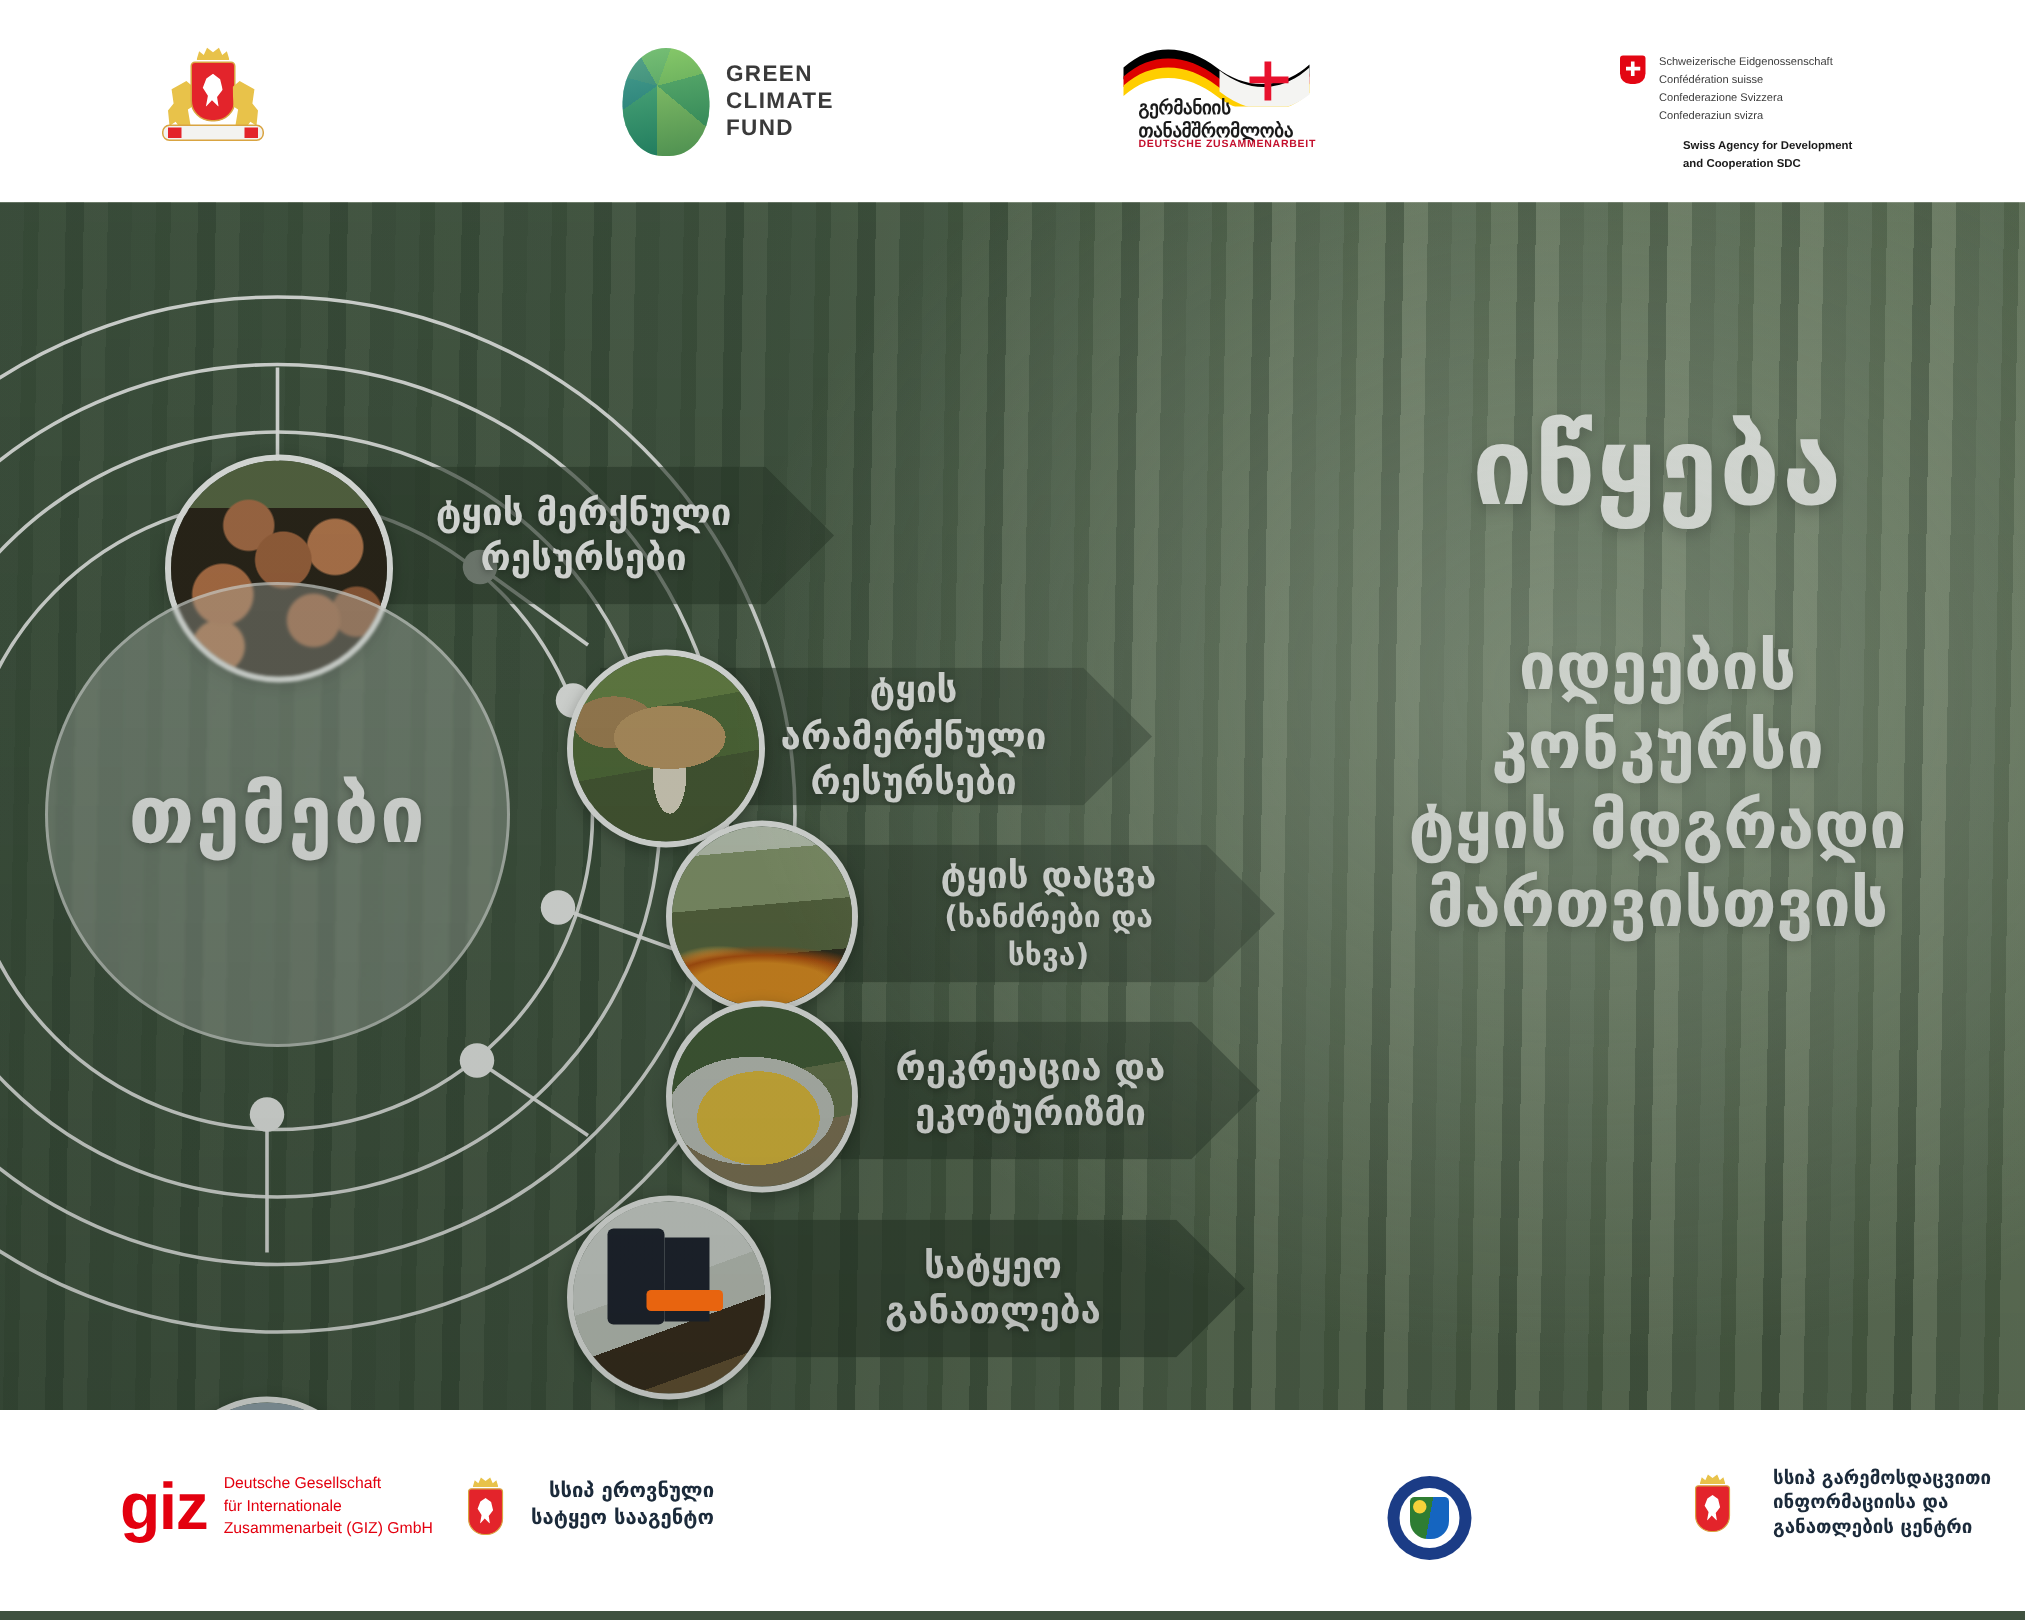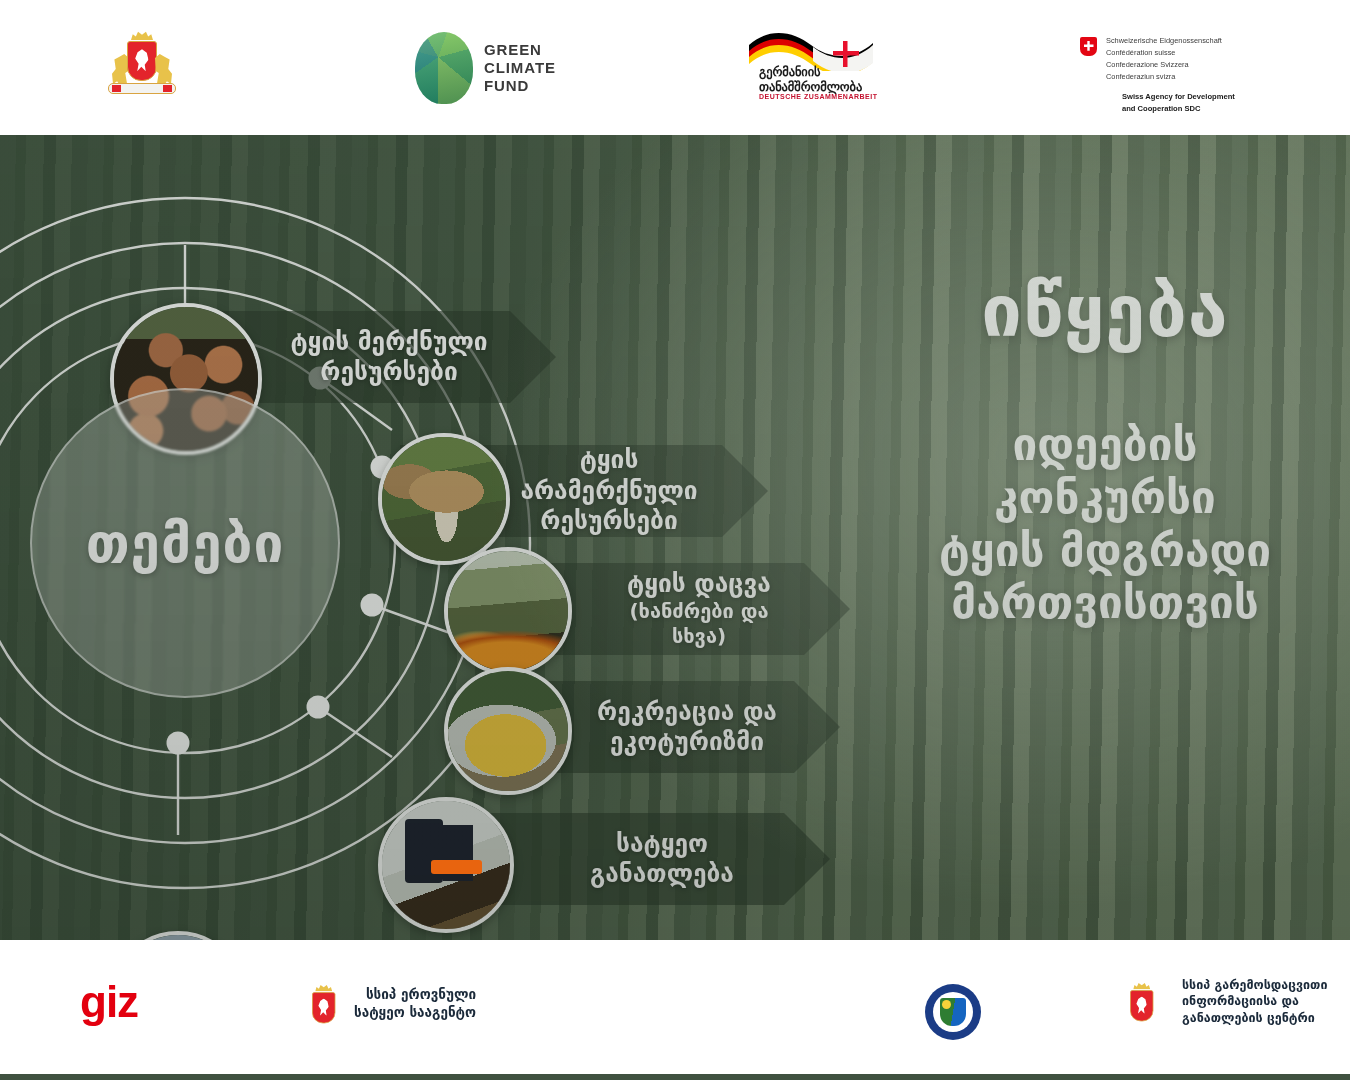--- a/index.html
+++ b/index.html
@@ -397,20 +397,23 @@
 კონკურსი
 ტყის მდგრადი
 მართვისთვის</div>
   </div>
 </div>
 
 <div class="footer">
 
   <div class="f-slot" style="left:40px; top:42px;margin-left:40px;">
     <div class="giz-word">giz</div>
+    <div class="giz-desc">Deutsche Gesellschaft
+für Internationale
+Zusammenarbeit (GIZ) GmbH</div>
   </div>
 
   <div class="f-slot" style="left:312px; top:38px;">
     <div class="coa coa-sm">
       <div class="coa-crown"></div>
       <div style="position:relative; width:30px; margin:0 auto;">
         <div class="coa-shield"></div>
       </div>
     </div>
     <div class="f-text" style="white-space:pre-line; margin-left:12px;text-align:right;">სსიპ ეროვნული

